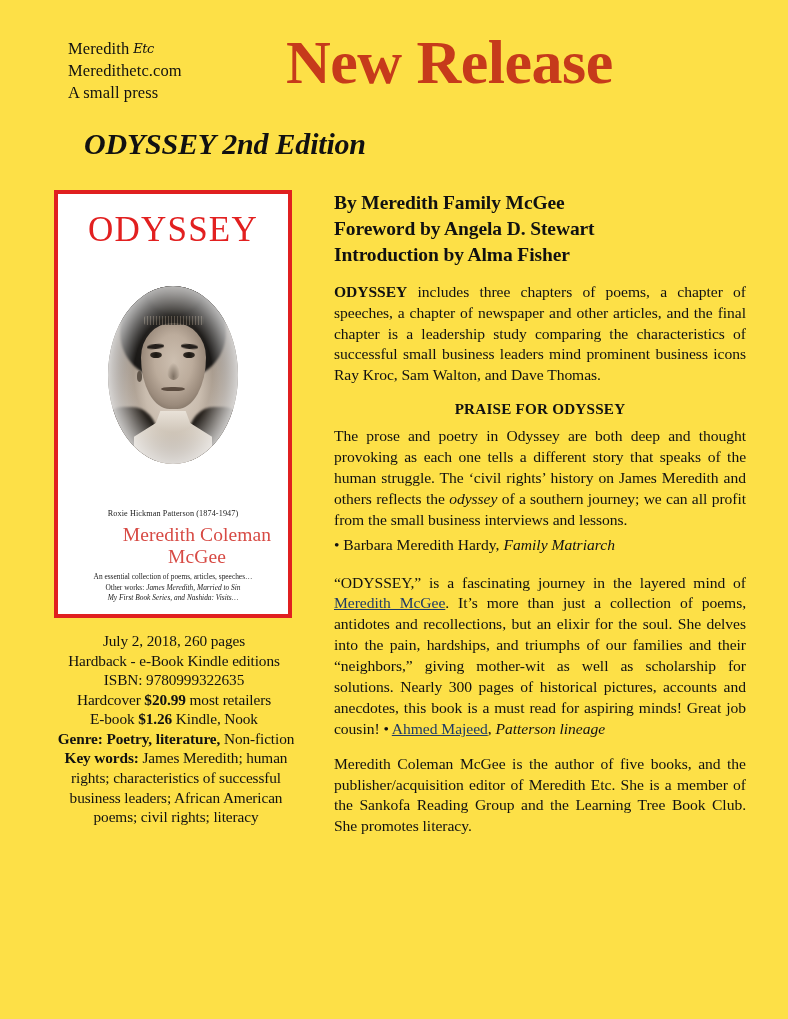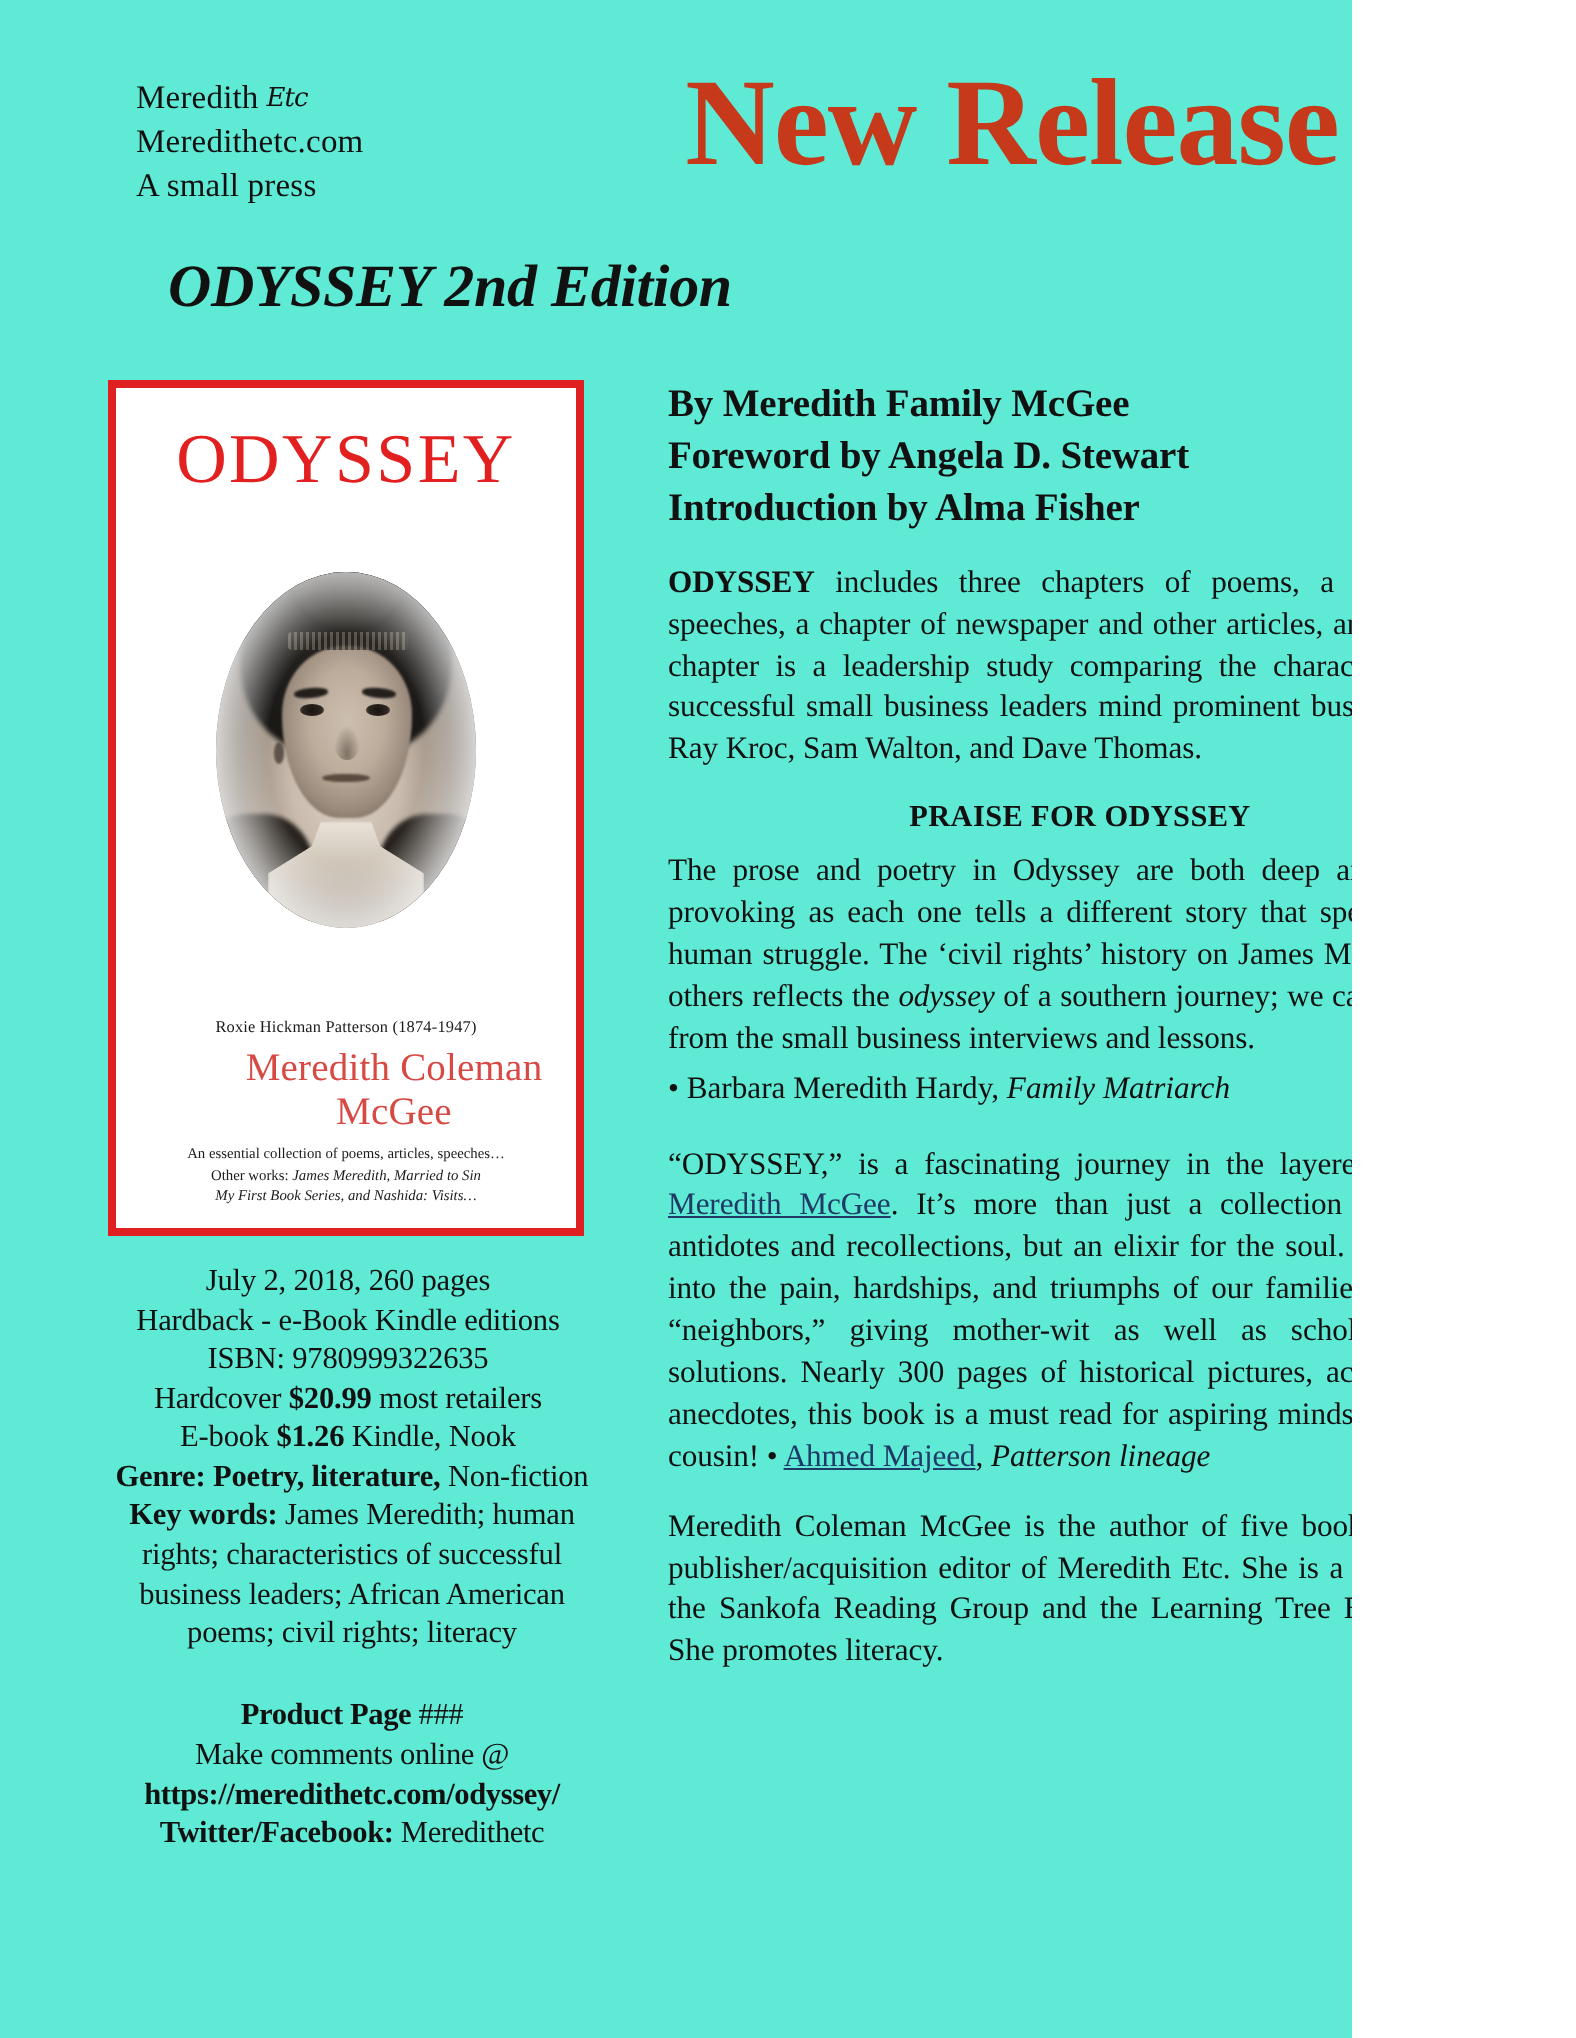--- a/index.html
+++ b/index.html
@@ -6,23 +6,23 @@
     margin: 0;
     padding: 0;
     background: #ffffff;
   }
   body {
     font-family: "Liberation Serif", "DejaVu Serif", serif;
     color: #111111;
   }
   .page {
     position: relative;
-    width: 676px;
+    width: 788px;
     height: 1019px;
-    background: #5eead4;
+    background: #fde047;
     overflow: hidden;
     box-sizing: border-box;
   }
 
   
   .masthead {
     position: absolute;
     left: 68px;
     top: 38px;
     width: 220px;
@@ -40,21 +40,20 @@
     letter-spacing: -.5px;
     vertical-align: 1px;
     margin-left: 4px;
   }
 
   .new-release {
     position: absolute;
     left: 286px;
     top: 30px;
     width: 440px;
-    text-align: center;
     color: #C63A1B;
     font-weight: bold;
     font-size: 62px;
     line-height: 1.05;
     letter-spacing: -.5px;
   }
 
   .doc-title {
     position: absolute;
     left: 84px;
@@ -379,26 +378,20 @@
       <div class="details-block">ISBN: 9780999322635</div>
       <div class="details-block"><span>Hardcover </span><span class="b">$20.99</span><span> most retailers</span></div>
       <div class="details-block"><span>E-book </span><span class="b">$1.26</span><span> Kindle, Nook</span></div>
     </div>
 
     <div class="kw-block">
       <div><span class="b">Genre: Poetry, literature,</span><span> Non-fiction</span></div>
       <div><span class="b">Key words:</span><span> James Meredith; human rights; characteristics of successful business leaders; African American poems; civil rights; literacy</span></div>
     </div>
 
-    <div class="promo-block">
-      <div><span class="b">Product Page</span><span> ###</span></div>
-      <div>Make comments online @</div>
-      <div class="b">https://meredithetc.com/odyssey/</div>
-      <div><span class="b">Twitter/Facebook:</span><span> Meredithetc</span></div>
-    </div>
 
   </div>
 
   <div class="right-col">
 
     <div class="byline">
       <div>By Meredith Family McGee</div>
       <div>Foreword by Angela D. Stewart</div>
       <div>Introduction by Alma Fisher</div>
     </div>

